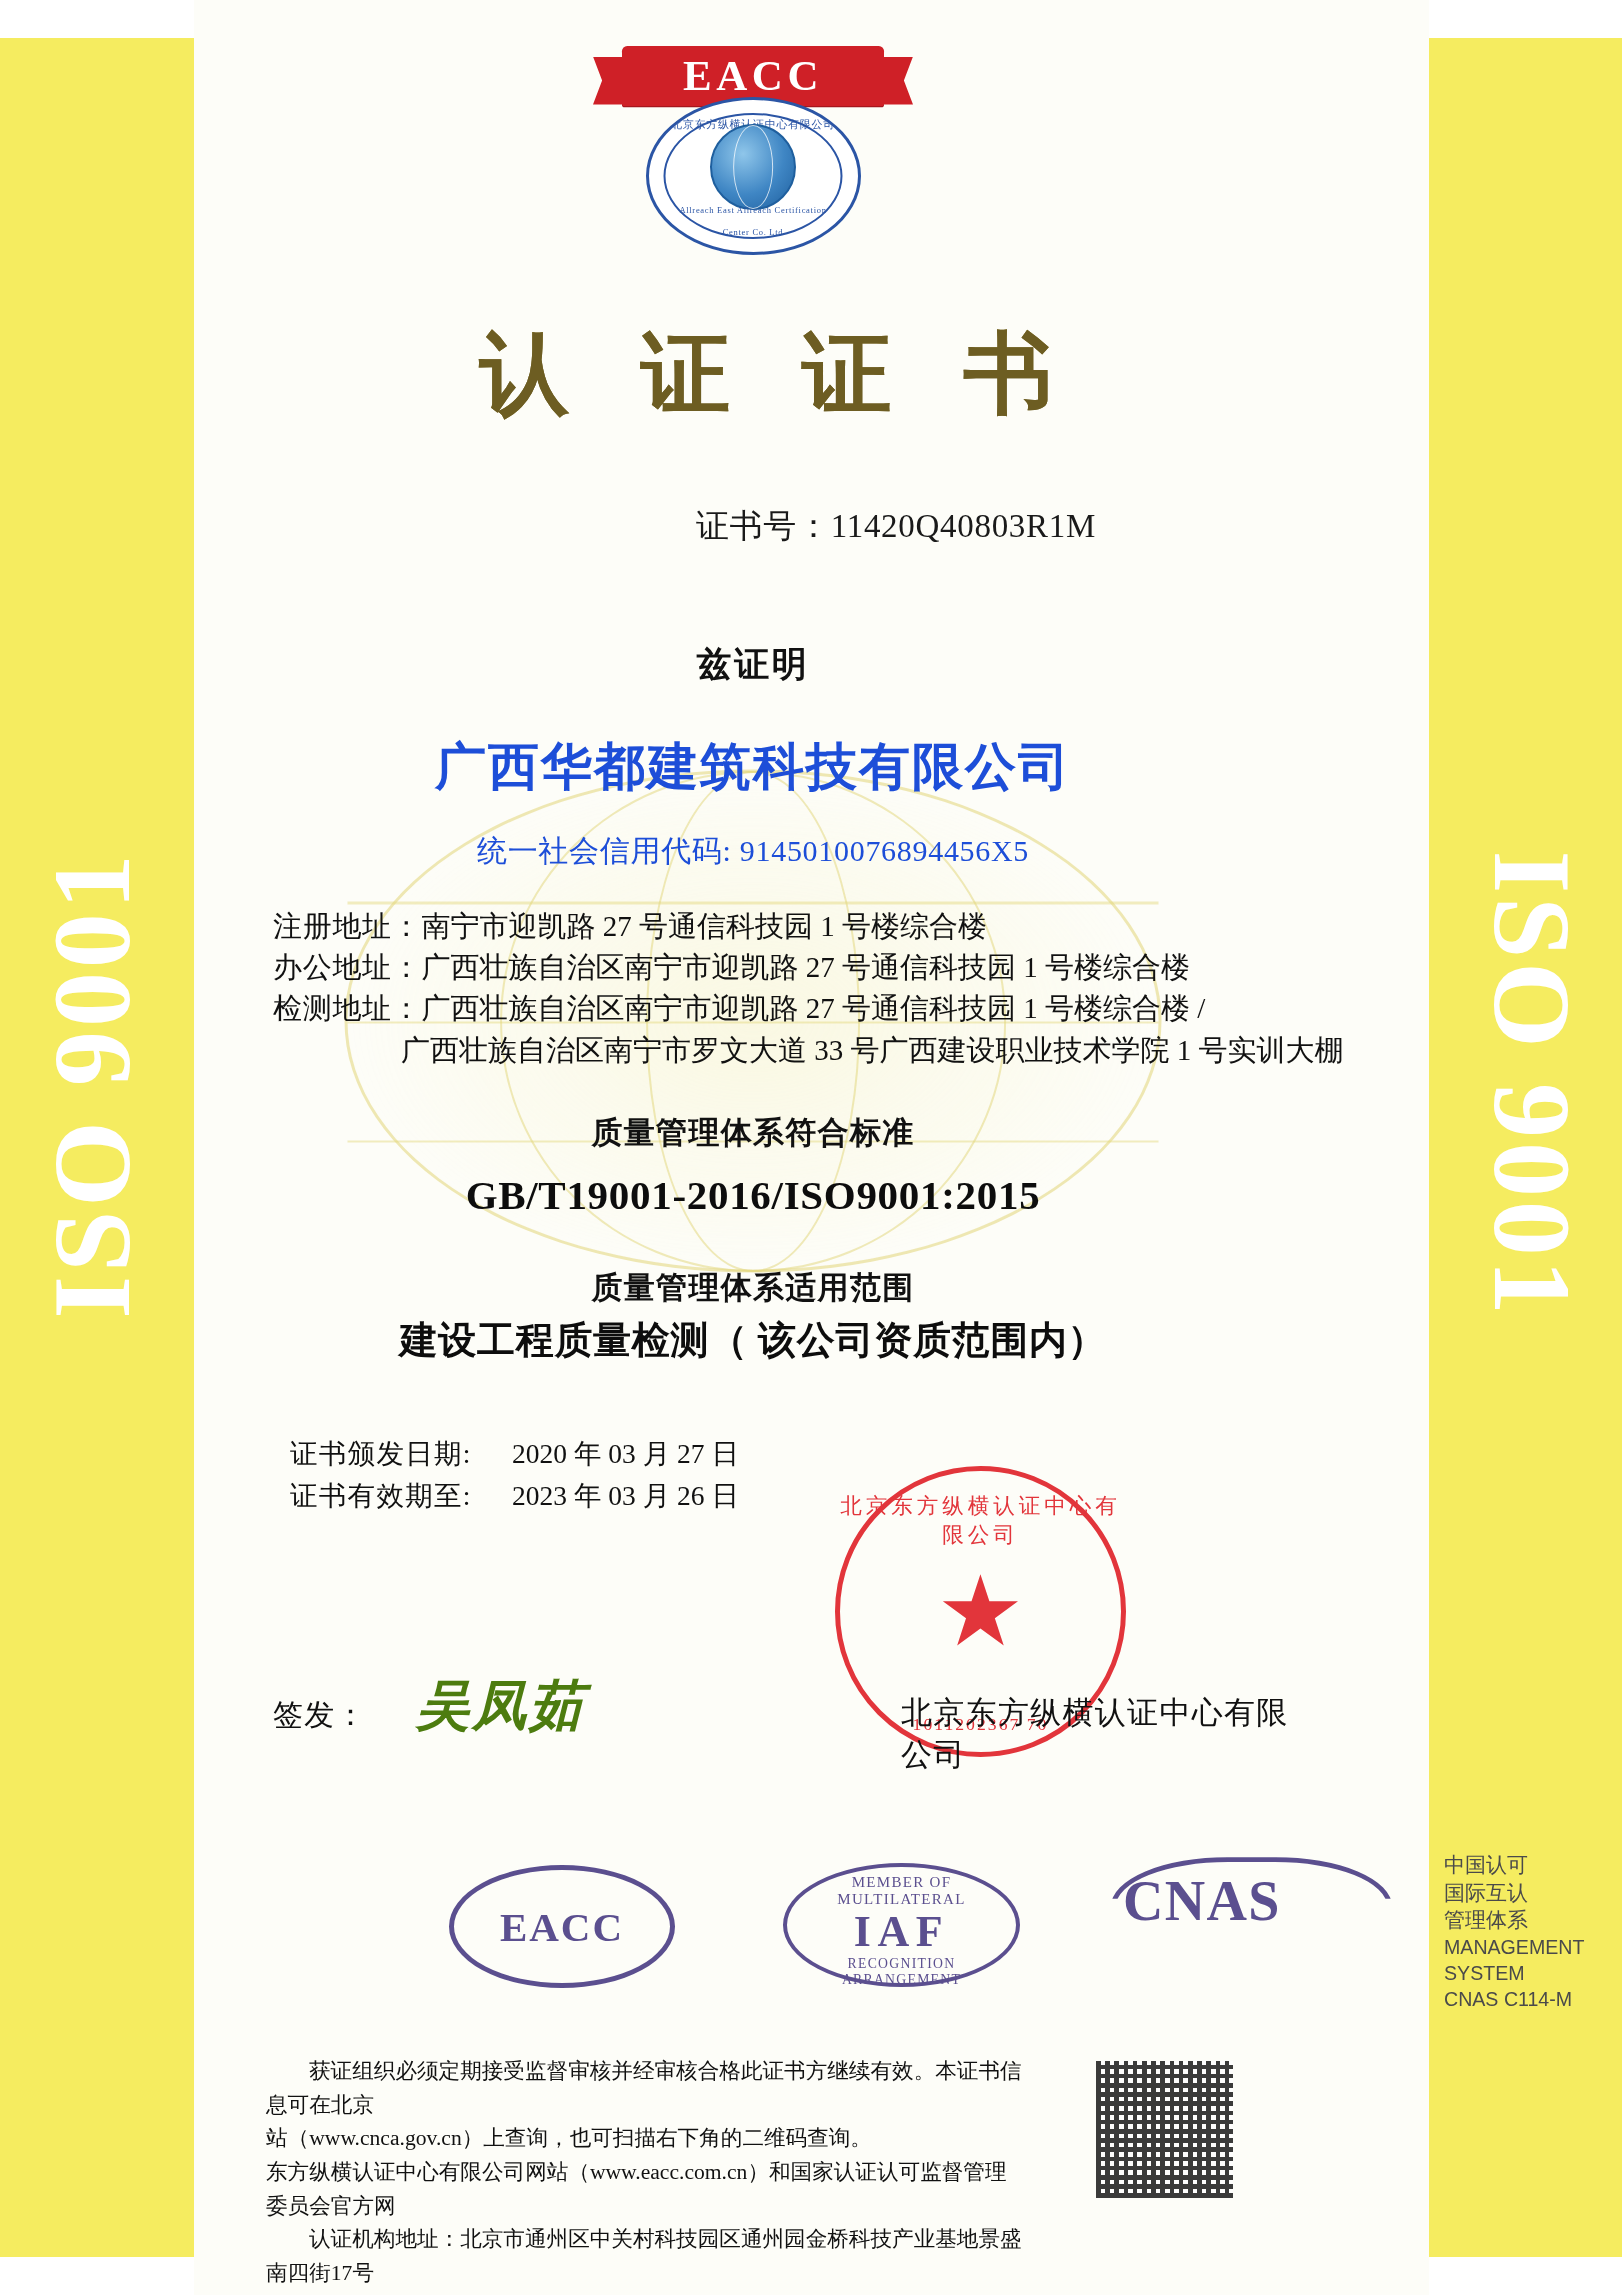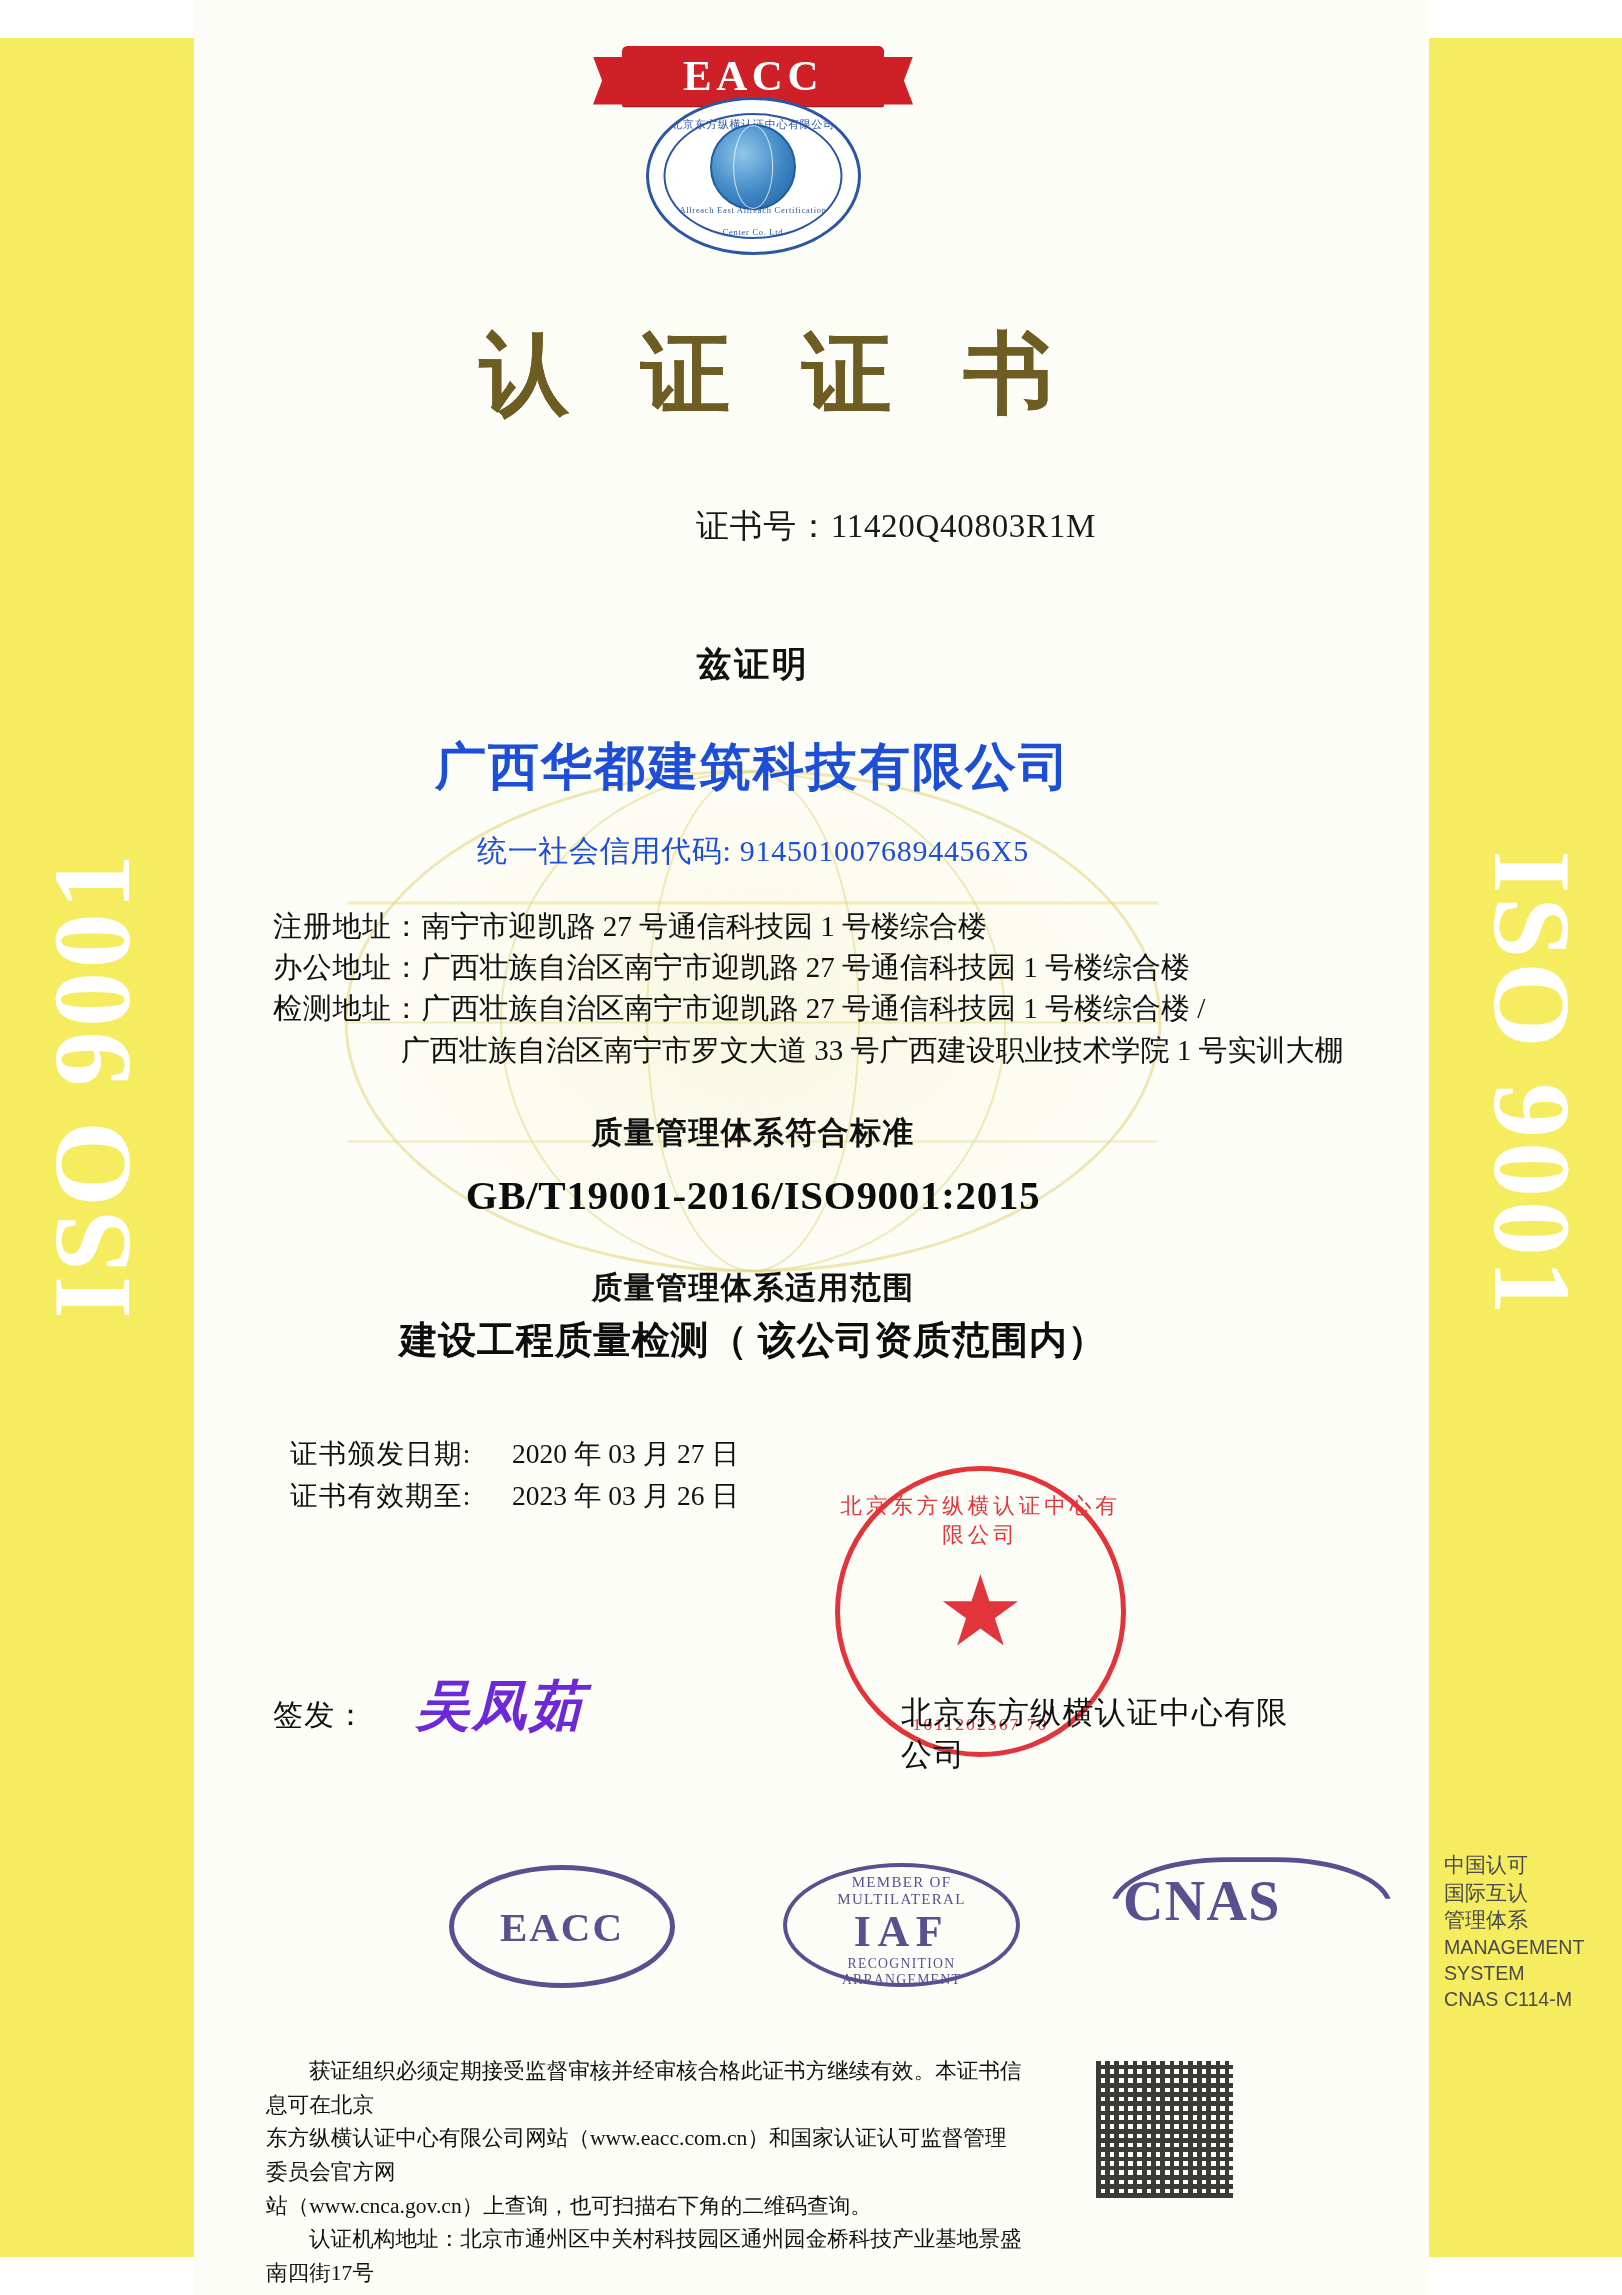--- a/index.html
+++ b/index.html
@@ -332,21 +332,21 @@
     letter-spacing: 1.3px;
   }
   .signature {
     position: absolute;
     top: 1670px;
     left: 222px;
     font-family: Liberation Sans, sans-serif;
     font-size: 54px;
     font-style: italic;
     font-weight: bold;
-    color: #6d28d9;
+    color: #4d7c0f;
     letter-spacing: 2.6px;
   }
 
   
   .seal {
     position: absolute;
     top: 1466px;
     left: 641px;
     width: 281px;
     height: 281px;
@@ -571,22 +571,22 @@
         <div>中国认可</div>
         <div>国际互认</div>
         <div>管理体系</div>
         <div class="en">MANAGEMENT SYSTEM</div>
         <div class="en">CNAS C114-M</div>
       </div>
     </div>
 
     <div class="footer layer">
       <p class="indent">获证组织必须定期接受监督审核并经审核合格此证书方继续有效。本证书信息可在北京</p>
+      <p>站（www.cnca.gov.cn）上查询，也可扫描右下角的二维码查询。</p>
       <p>东方纵横认证中心有限公司网站（www.eacc.com.cn）和国家认证认可监督管理委员会官方网</p>
-      <p>站（www.cnca.gov.cn）上查询，也可扫描右下角的二维码查询。</p>
       <p class="indent">认证机构地址：北京市通州区中关村科技园区通州园金桥科技产业基地景盛南四街17号</p>
       <p>121号楼一层 101102</p>
     </div>
 
     <div class="qr layer"></div>
 
   </div>
 </div>
 
 

